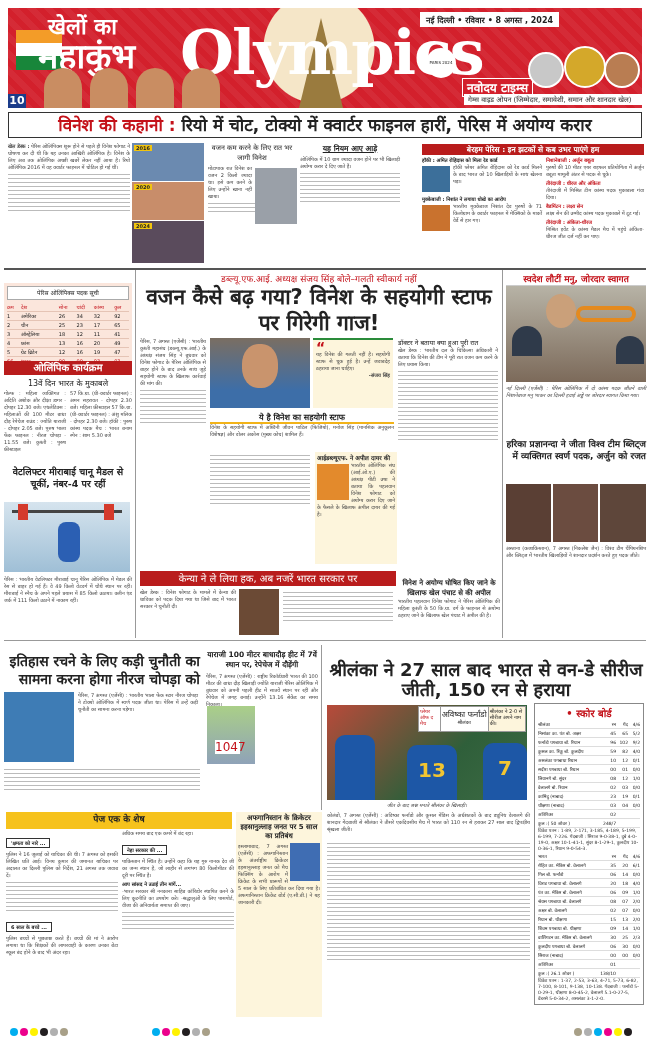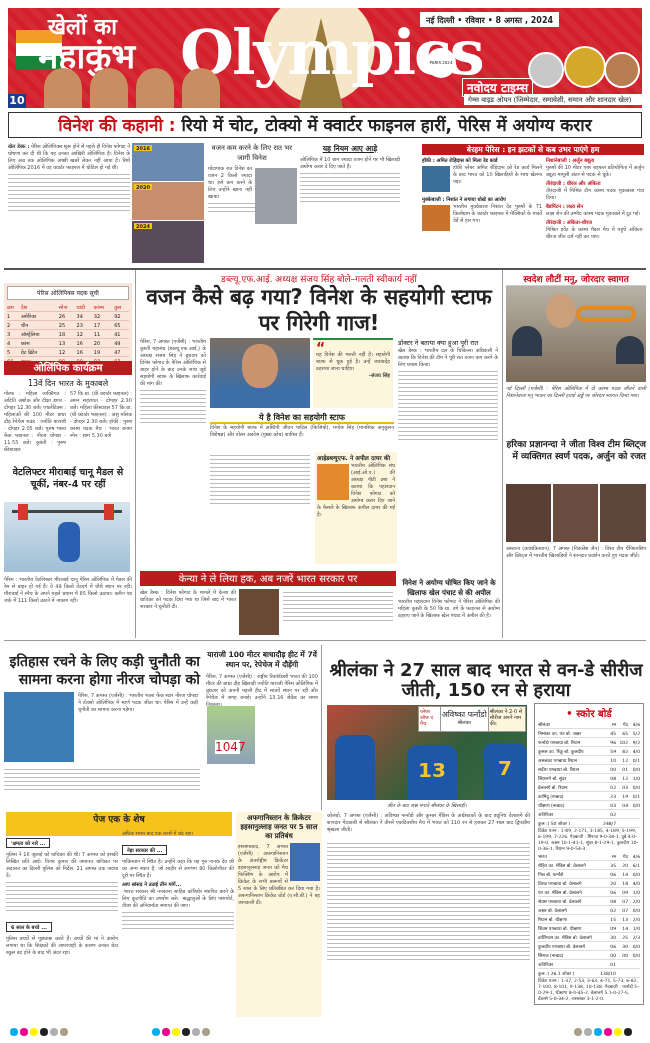--- a/index.html
+++ b/index.html
@@ -35,21 +35,21 @@
 .medaltable table{width:100%;border-collapse:collapse}
 .medaltable th{color:#c4121a;text-align:left;font-weight:normal;font-size:5px;padding:1px 0}
 .medaltable td{font-size:5px;padding:1px 0;border-top:1px solid #e5c4b5}
 .medaltable tr.india td{color:#c4121a}
 .score{left:534px;top:703px;width:110px;border:1px solid #888;padding:2px 3px;font-size:4.5px}
 .score .h{color:#c4121a;font-weight:bold;font-size:10px;text-align:center}
 .score table{width:100%;border-collapse:collapse}
 .score td{font-size:4.5px;padding:1px 0;border-bottom:1px solid #ddd;white-space:nowrap}
 .score td.n{text-align:right;width:12px}
 .score .note{font-size:4.5px;line-height:6px;color:#333}
-.yellowbar{left:6px;top:812px;width:226px;height:24px;background:#f6c21c;text-align:center;font-weight:bold;font-size:9px;line-height:14px}
+.yellowbar{left:6px;top:812px;width:226px;height:17px;background:#f6c21c;text-align:center;font-weight:bold;font-size:9px;line-height:14px}
 .boxlabel{border:1px solid #333;font-size:5px;padding:1px 4px;display:inline-block;background:#fff;font-weight:bold}
 .dots{display:flex;gap:2px}
 .dot{width:8px;height:8px;border-radius:50%}
 .vline{position:absolute;width:1px;background:#999}
 .hline{position:absolute;height:1px;background:#999}
 </style>
 </head>
 <body>
 
 <div class="abs masthead">

